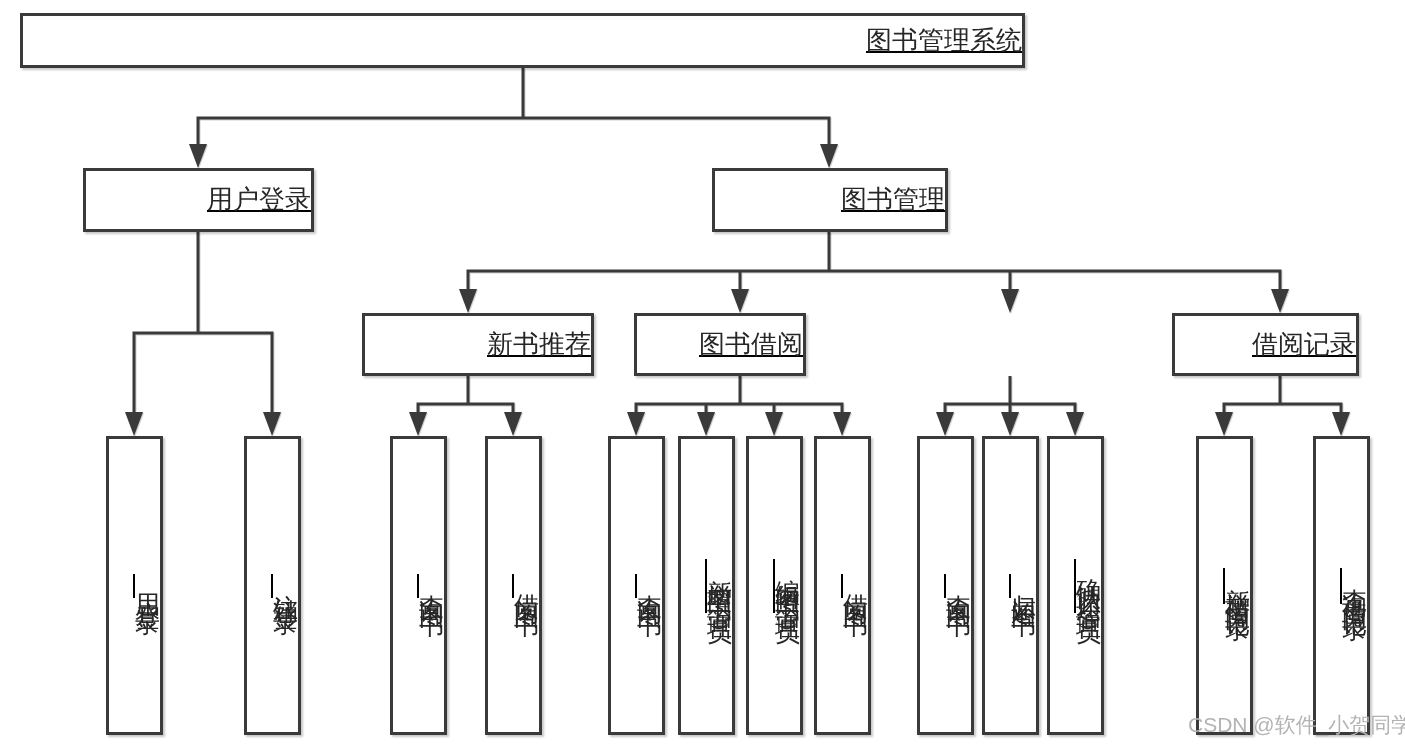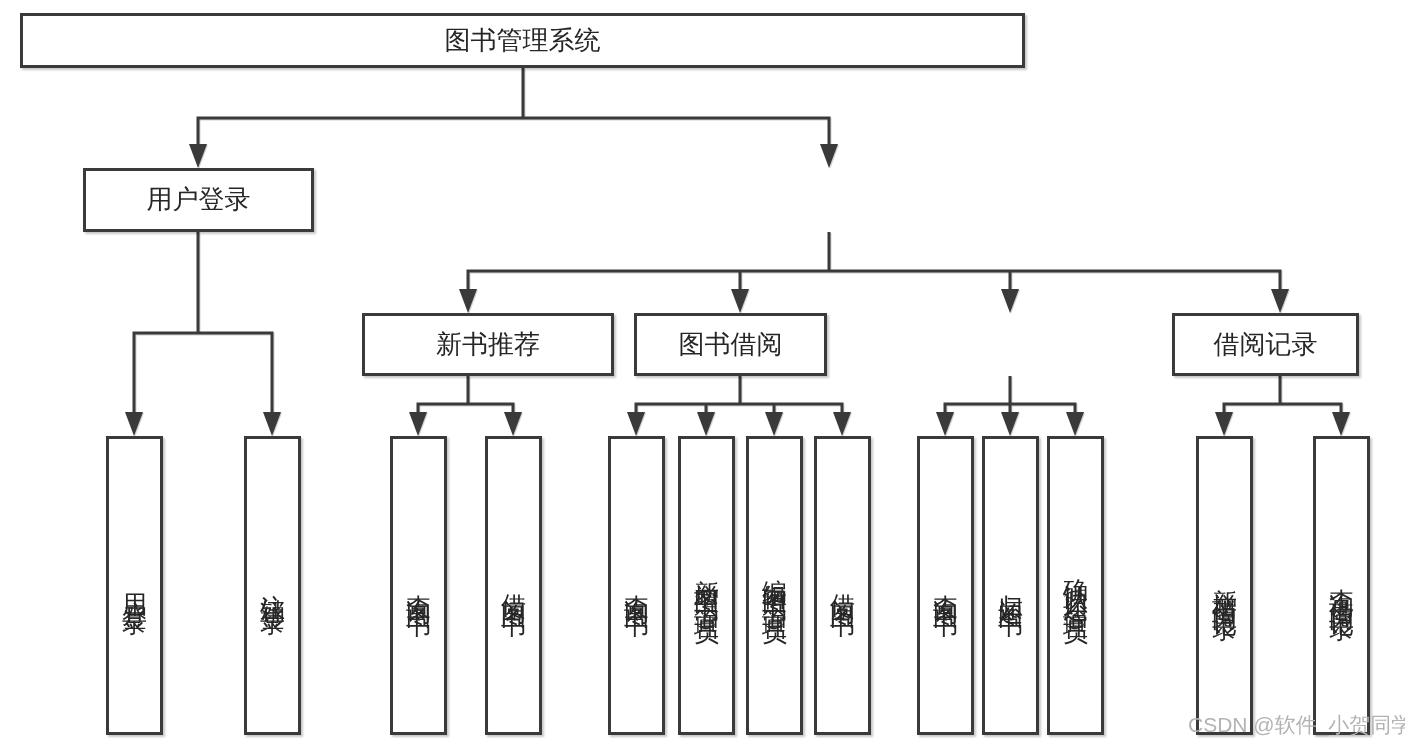--- a/index.html
+++ b/index.html
@@ -21,22 +21,23 @@
     position:absolute;left:0;top:0;
     filter:drop-shadow(1px 1.5px 0.5px rgba(0,0,0,0.18));
   }
   .wires path{stroke:var(--line);stroke-width:3;fill:none;}
   .wires polygon{fill:var(--line);stroke:none;}
   .box{
     position:absolute;
     box-sizing:border-box;
     border:3px solid var(--border);
     background:#fff;
-    display:flex;align-items:center;justify-content:center;
+    display:flex;align-items:center;justify-content:flex-end;
     box-shadow:1.5px 2px 2px rgba(0,0,0,0.22);
+    text-decoration:underline;
   }
   .lbl{
     color:var(--text);
     font-size:26px;
     line-height:1.15;
     white-space:nowrap;
   }
   .v .lbl{
     writing-mode:vertical-rl;
     text-orientation:mixed;
@@ -86,25 +87,28 @@
     <polygon points="1332,412 1350,412 1341,436"></polygon>
   </svg>
 
   <div class="box h" style="left:20px;top:13px;width:1005px;height:55px">
     <span class="lbl">图书管理系统</span>
   </div>
 
   <div class="box h" style="left:83px;top:168px;width:231px;height:64px">
     <span class="lbl">用户登录</span>
   </div>
+  <div class="box h" style="left:712px;top:168px;width:236px;height:64px">
+    <span class="lbl">图书管理</span>
+  </div>
 
-  <div class="box h" style="left:362px;top:313px;width:252px;height:63px">
+  <div class="box h" style="left:362px;top:313px;width:232px;height:63px">
     <span class="lbl">新书推荐</span>
   </div>
-  <div class="box h" style="left:634px;top:313px;width:193px;height:63px">
+  <div class="box h" style="left:634px;top:313px;width:172px;height:63px">
     <span class="lbl">图书借阅</span>
   </div>
   <div class="box h" style="left:1172px;top:313px;width:187px;height:63px">
     <span class="lbl">借阅记录</span>
   </div>
 
   <div class="box v" style="left:106px;top:436px;width:57px;height:299px">
     <span class="lbl">用户登录</span>
   </div>
   <div class="box v" style="left:244px;top:436px;width:57px;height:299px">

